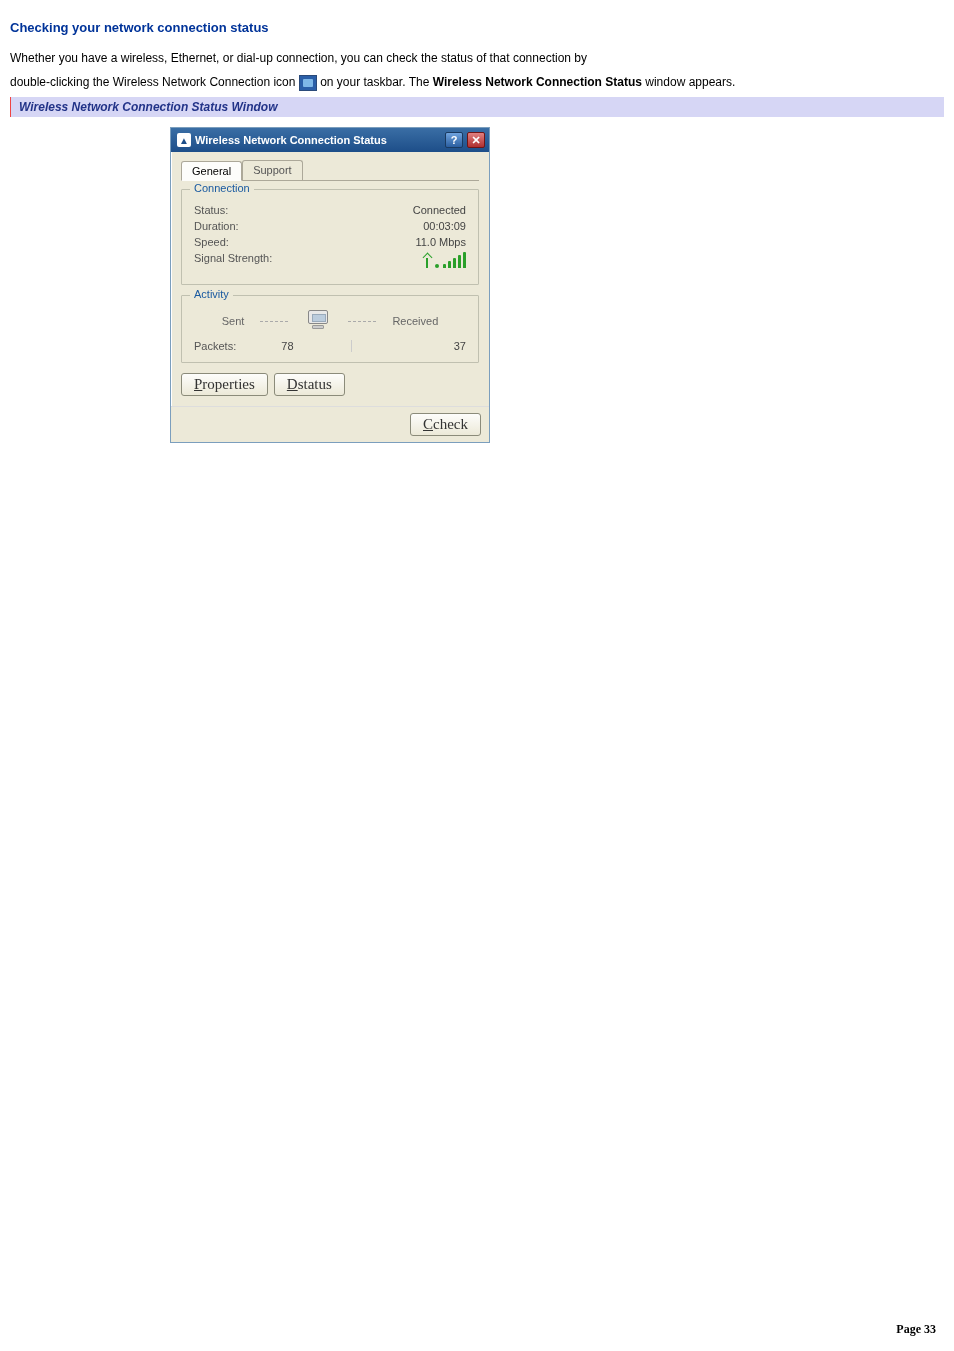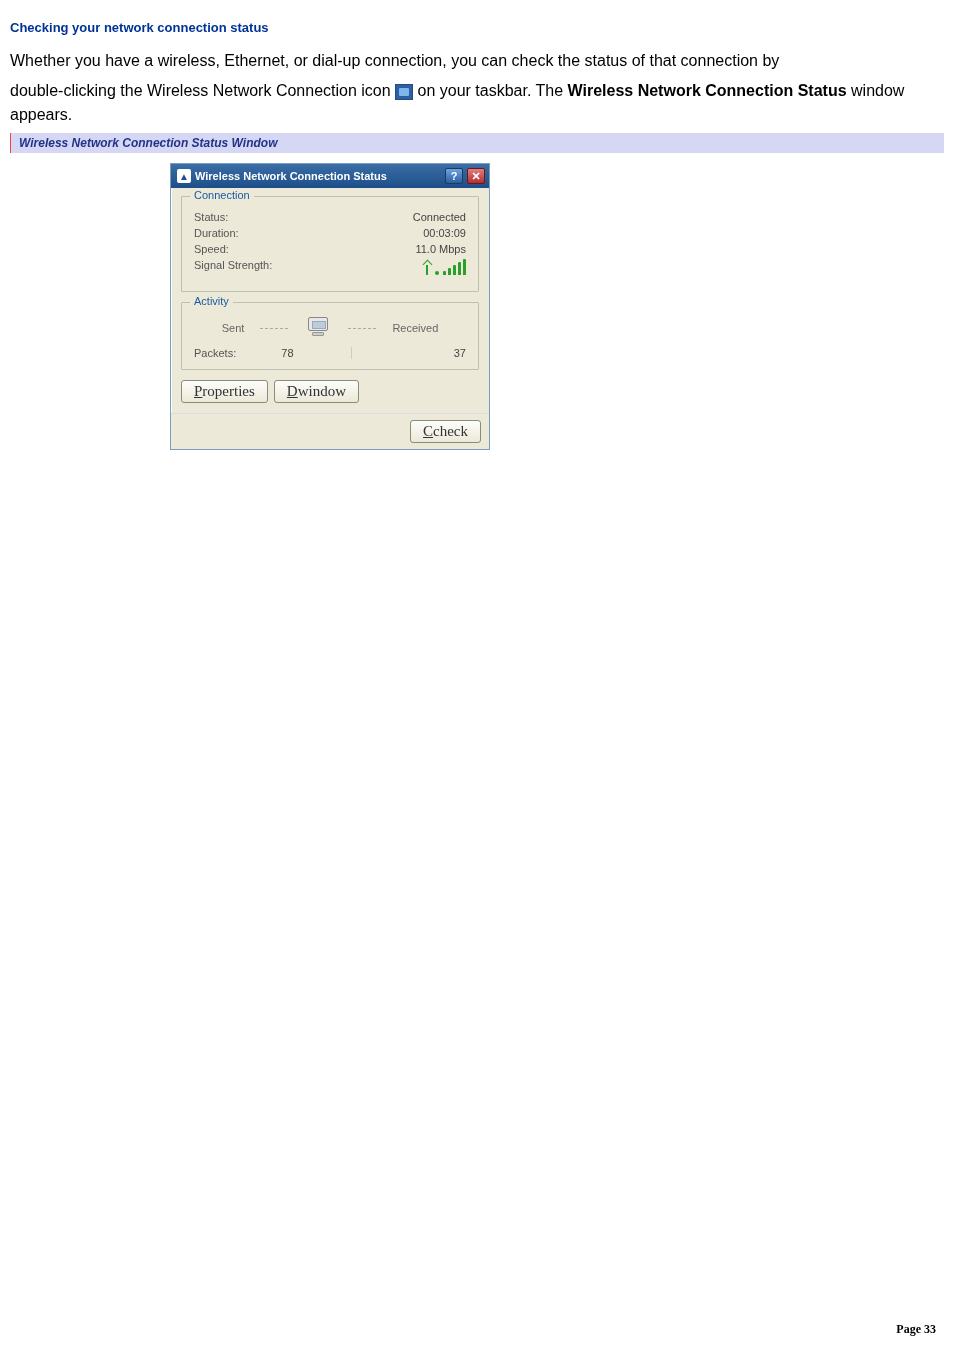--- a/index.html
+++ b/index.html
@@ -14,21 +14,21 @@
     min-height: 1351px;
     position: relative;
   }
   h3.section-heading {
     color: #003399;
     font-size: 13px;
     font-weight: bold;
     margin: 10px 0 14px 0;
   }
   p.body-text {
-    font-size: 16px;
+    font-size: 12px;
     line-height: 1.5;
     margin: 0 0 6px 0;
   }
   .inline-icon {
     display: inline-block;
     width: 18px;
     height: 16px;
     background: #2b5fa8;
     vertical-align: middle;
     position: relative;
@@ -263,20 +263,24 @@
 
 <div class="dialog-wrap">
   <div class="title-bar">
     <span class="ticon">▲</span>
     <span class="title-text">Wireless Network Connection Status</span>
     <span class="winbtn">?</span>
     <span class="winbtn close">✕</span>
   </div>
 
   <div class="dialog-body">
+    <div class="tabs-row">
+      <div class="tab active">General</div>
+      <div class="tab">Support</div>
+    </div>
 
     <div class="groupbox">
       <span class="legend">Connection</span>
       <div class="kv-row">
         <span>Status:</span>
         <span class="val">Connected</span>
       </div>
       <div class="kv-row">
         <span>Duration:</span>
         <span class="val">00:03:09</span>
@@ -319,21 +323,21 @@
         <span class="sep"></span>
         <span class="mid" style="text-align:right">37</span>
       </div>
     </div>
 
     <div class="btn-row">
       <button class="xp-btn">
         <span class="ul">P</span><span>roperties</span>
       </button>
       <button class="xp-btn">
-        <span class="ul">D</span><span>window</span>
+        <span class="ul">D</span><span>status</span>
       </button>
     </div>
   </div>
 
   <div class="close-row">
     <button class="xp-btn">
       <span class="ul">C</span><span>check</span>
     </button>
   </div>
 </div>

